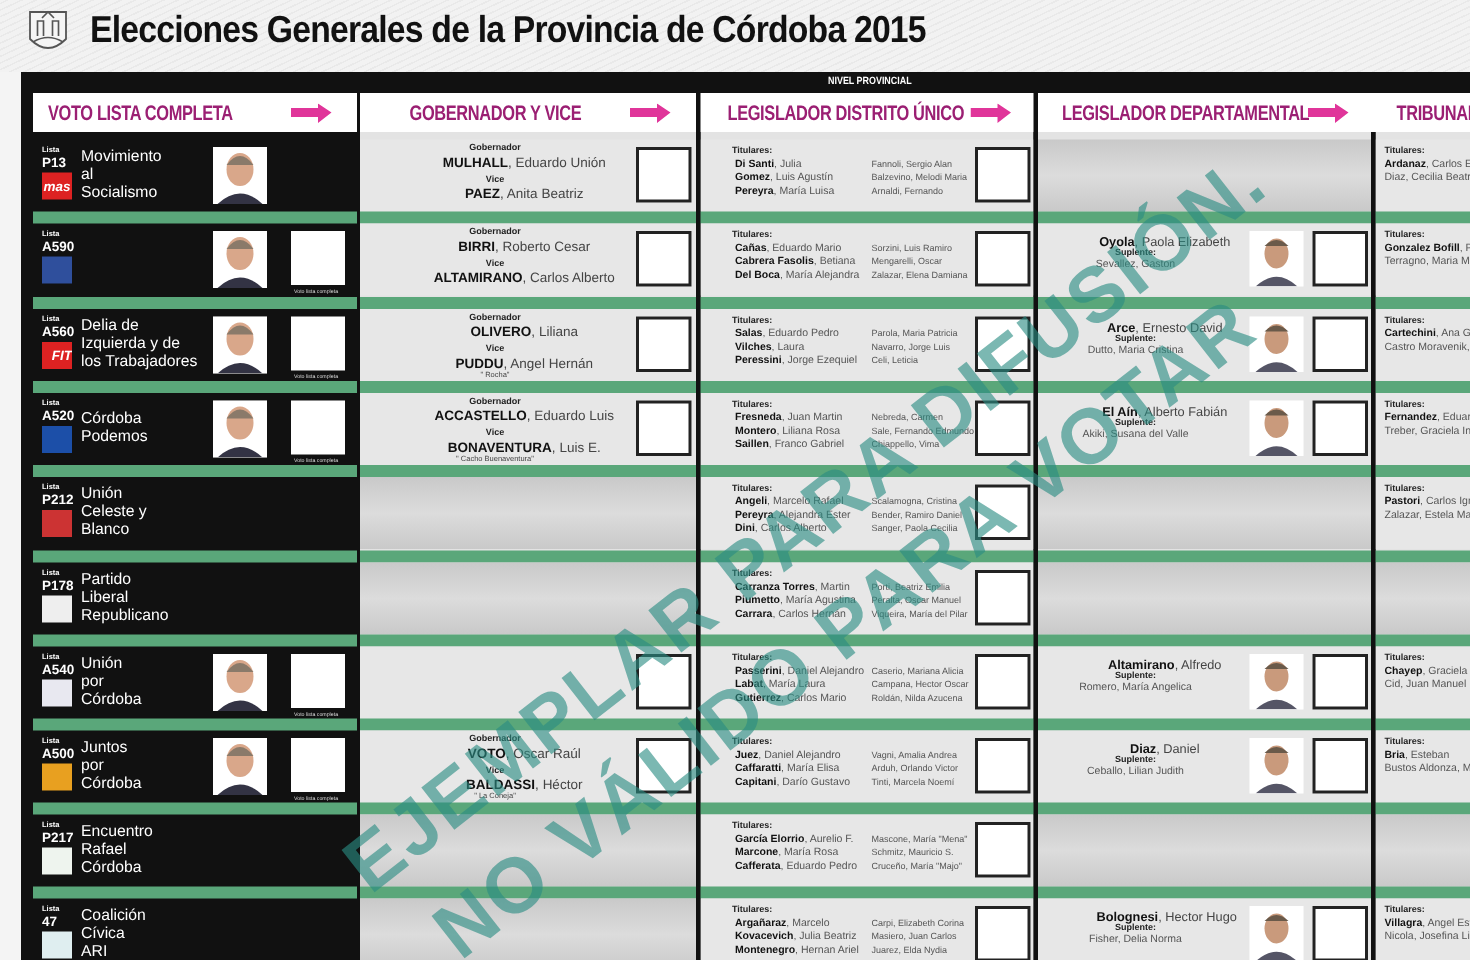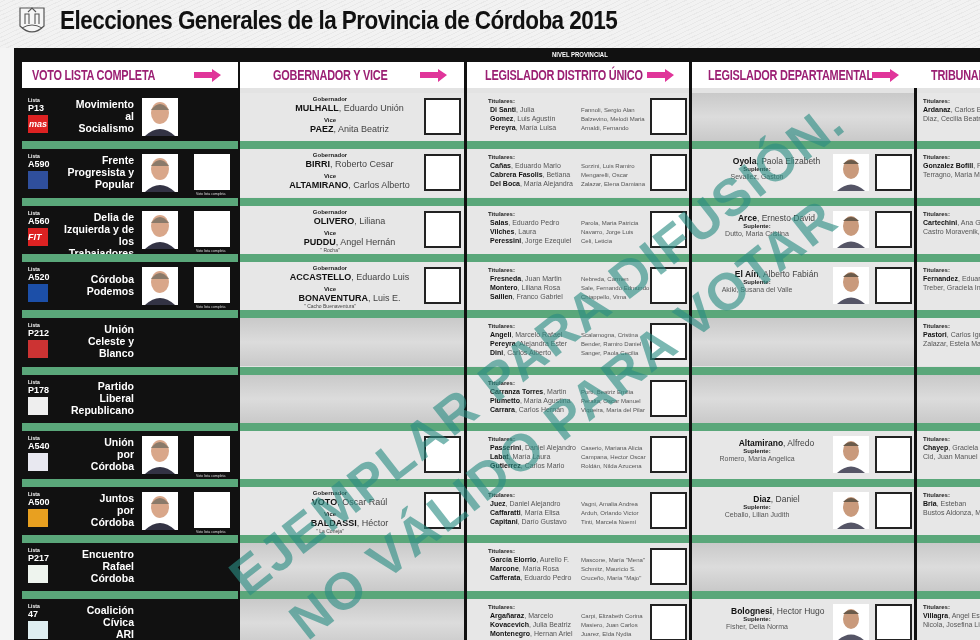--- a/index.html
+++ b/index.html
@@ -30,22 +30,22 @@
   .row-cell { position: absolute; height: 48px; overflow: hidden; }
   .row-cell.empty { background: linear-gradient(#c9c9c9, #dcdcdc 50%, #c9c9c9); }
   .row-cell.filled { background: #e7e7e7; }
 
   .vote-box { position: absolute; width: 37px; height: 37px; background: #fff; border: 2px solid #222; }
 
   
   .lista-lbl { position: absolute; font-size: 5px; color: #fff; font-weight: bold; }
   .lista-num { position: absolute; font-size: 9px; color: #fff; font-weight: bold; }
   .party-logo { position: absolute; width: 20px; height: 18px; }
-  .party-name { position: absolute; width: 80px; text-align: right; font-size: 10.5px;
-    font-weight: bold; color: #fff; line-height: 12px; }
+  .party-name { position: absolute; width: 80px; text-align: left; font-size: 10.5px;
+    font-weight: normal; color: #fff; line-height: 12px; }
   .photo { position: absolute; width: 36px; height: 38px; background: #fff; overflow: hidden; }
   .lista-box { position: absolute; width: 36px; height: 36px; background: #fff; }
   .lista-box-lbl { position: absolute; font-size: 3.5px; color: #ddd; white-space: nowrap; }
 
   
   .gov { position: absolute; width: 180px; text-align: center; }
   .role { font-size: 6px; font-weight: bold; color: #222; line-height: 7px; }
   .pname { font-size: 9px; color: #444; line-height: 10px; white-space: nowrap; }
   .pname b { color: #111; padding-left: 39px; }
   .nick { font-size: 5px; color: #444; line-height: 6px; }
@@ -166,25 +166,20 @@
         <div><b>Ardanaz</b>, <span>Carlos E.</span></div>
         <div>Diaz, Cecilia Beatriz</div>
       </div>
     </div>
     <div class="sep" style="left:22px;top:141px;width:216px"></div>
     <div class="sep" style="left:240px;top:141px;width:760px"></div>
     <div style="position:absolute;left:22px;top:149px;width:216px;height:48px">
       <span class="lista-lbl" style="left: 6px; top: 4px;">Lista</span>
       <span class="lista-num" style="left: 6px; top: 10px;">A590</span>
       <div class="party-logo" style="left:6px;top:22px;background:#2f4f9c;color:#fff;font-size:9px;font-weight:bold;font-style:italic;text-align:center;line-height:18px;overflow:hidden"></div>
-      <div class="party-name" style="left:32px;top:5px">
-        <div>Frente</div>
-        <div>Progresista y</div>
-        <div>Popular</div>
-      </div>
       <div class="photo" style="left:120px;top:5px"><svg width="36" height="38" viewBox="0 0 36 38">
           <rect width="36" height="38" fill="#fff"></rect>
           <ellipse cx="18" cy="15" rx="9" ry="11" fill="#d9a78a"></ellipse>
           <path d="M9 12 Q18 0 27 12" fill="#8a7a6a"></path>
           <path d="M3 38 Q18 24 33 38 Z" fill="#334"></path>
         </svg></div>
       <div class="lista-box" style="left:172px;top:5px"></div>
       <span class="lista-box-lbl" style="left: 174px; top: 43px;">Voto lista completa</span>
     </div>
     <div class="row-cell filled" style="left:240px;top:149px;width:224px">
@@ -230,21 +225,21 @@
       <div class="trib" style="left:6px;top:12px">
         <div><b>Gonzalez Bofill</b>, <span>P.</span></div>
         <div>Terragno, Maria M.</div>
       </div>
     </div>
     <div class="sep" style="left:22px;top:198px;width:216px"></div>
     <div class="sep" style="left:240px;top:198px;width:760px"></div>
     <div style="position:absolute;left:22px;top:206px;width:216px;height:48px">
       <span class="lista-lbl" style="left: 6px; top: 4px;">Lista</span>
       <span class="lista-num" style="left: 6px; top: 10px;">A560</span>
-      <div class="party-logo" style="left:6px;top:22px;background:#d22;color:#fff;font-size:9px;font-weight:bold;font-style:italic;text-align:left;line-height:18px;overflow:hidden">FIT</div>
+      <div class="party-logo" style="left:6px;top:22px;background:#d22;color:#fff;font-size:9px;font-weight:bold;font-style:italic;text-align:right;line-height:18px;overflow:hidden">FIT</div>
       <div class="party-name" style="left:32px;top:5px">
         <div>Delia de</div>
         <div>Izquierda y de</div>
         <div>los Trabajadores</div>
       </div>
       <div class="photo" style="left:120px;top:5px"><svg width="36" height="38" viewBox="0 0 36 38">
           <rect width="36" height="38" fill="#fff"></rect>
           <ellipse cx="18" cy="15" rx="9" ry="11" fill="#d9a78a"></ellipse>
           <path d="M9 12 Q18 0 27 12" fill="#8a7a6a"></path>
           <path d="M3 38 Q18 24 33 38 Z" fill="#334"></path>

